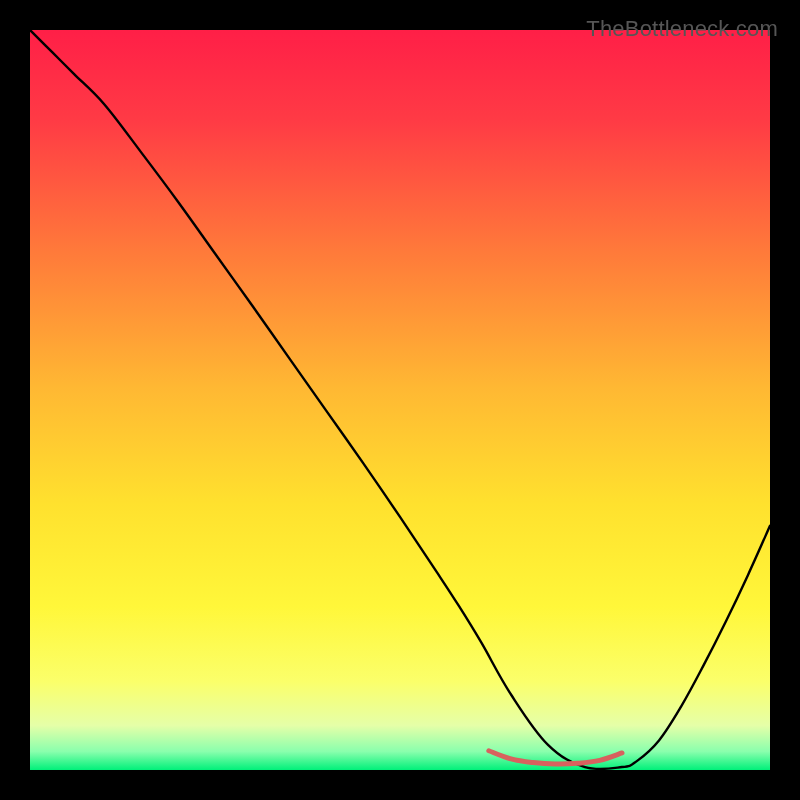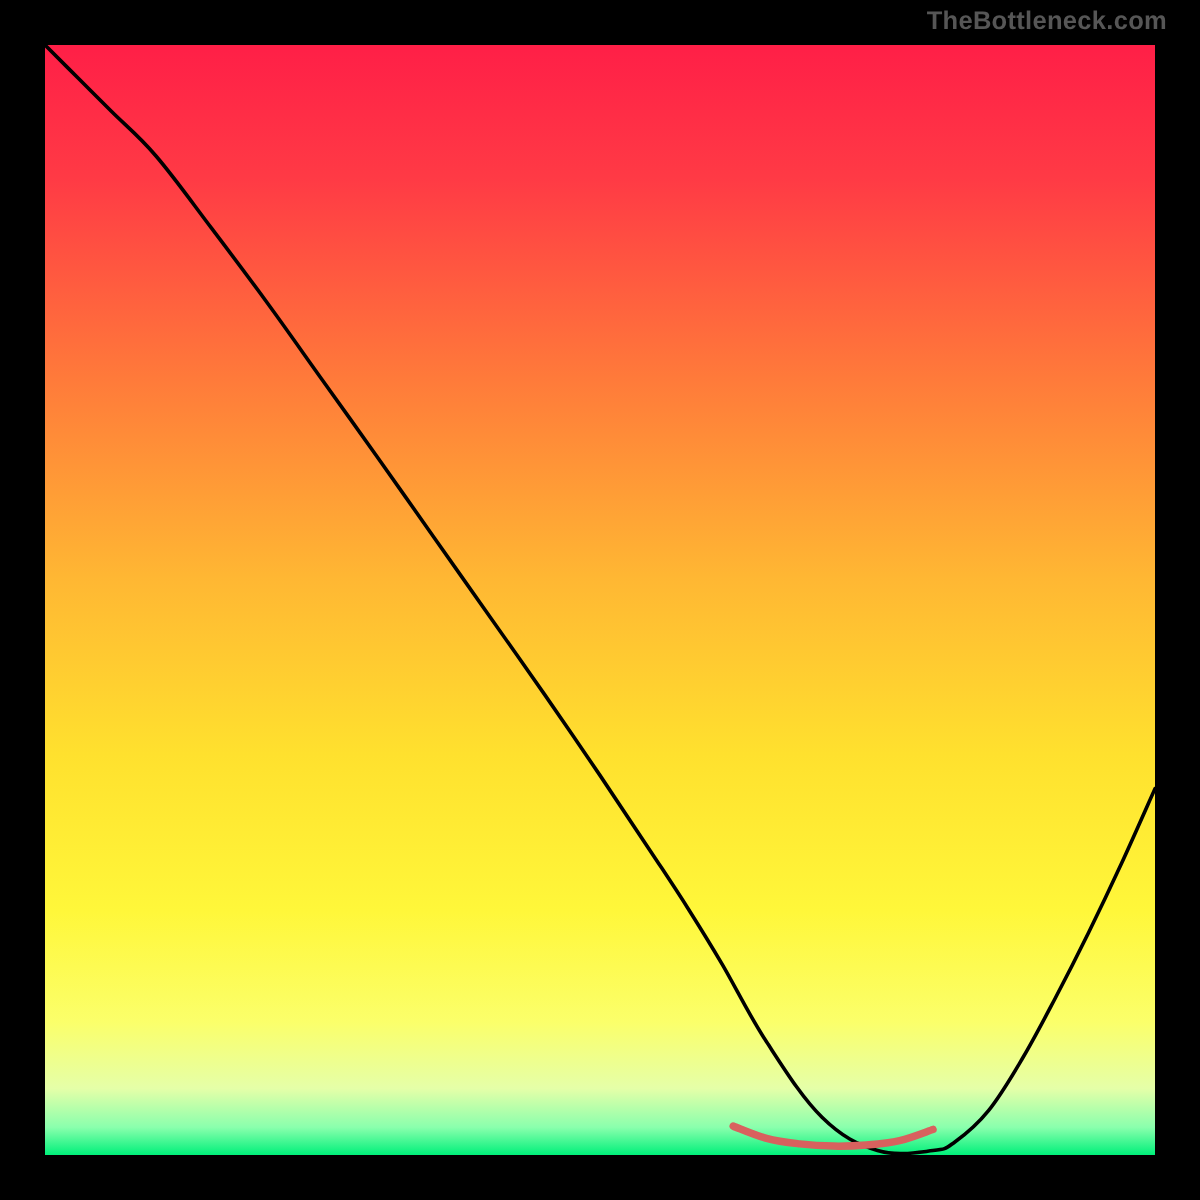--- a/index.html
+++ b/index.html
@@ -11,25 +11,25 @@
     overflow: hidden;
   }
   .chart-wrap {
     position: relative;
     width: 800px;
     height: 800px;
     background: #000;
   }
   .watermark {
     position: absolute;
-    top: 4px;
+    top: 16px;
     right: 22px;
     font-family: Arial, Helvetica, sans-serif;
-    font-size: 17px;
-    font-weight: bold;
+    font-size: 22px;
+    font-weight: normal;
     color: #565656;
     letter-spacing: 0.2px;
     z-index: 10;
   }
   .plot-area {
     position: absolute;
     left: 30px;
     top: 30px;
     width: 740px;
     height: 740px;

